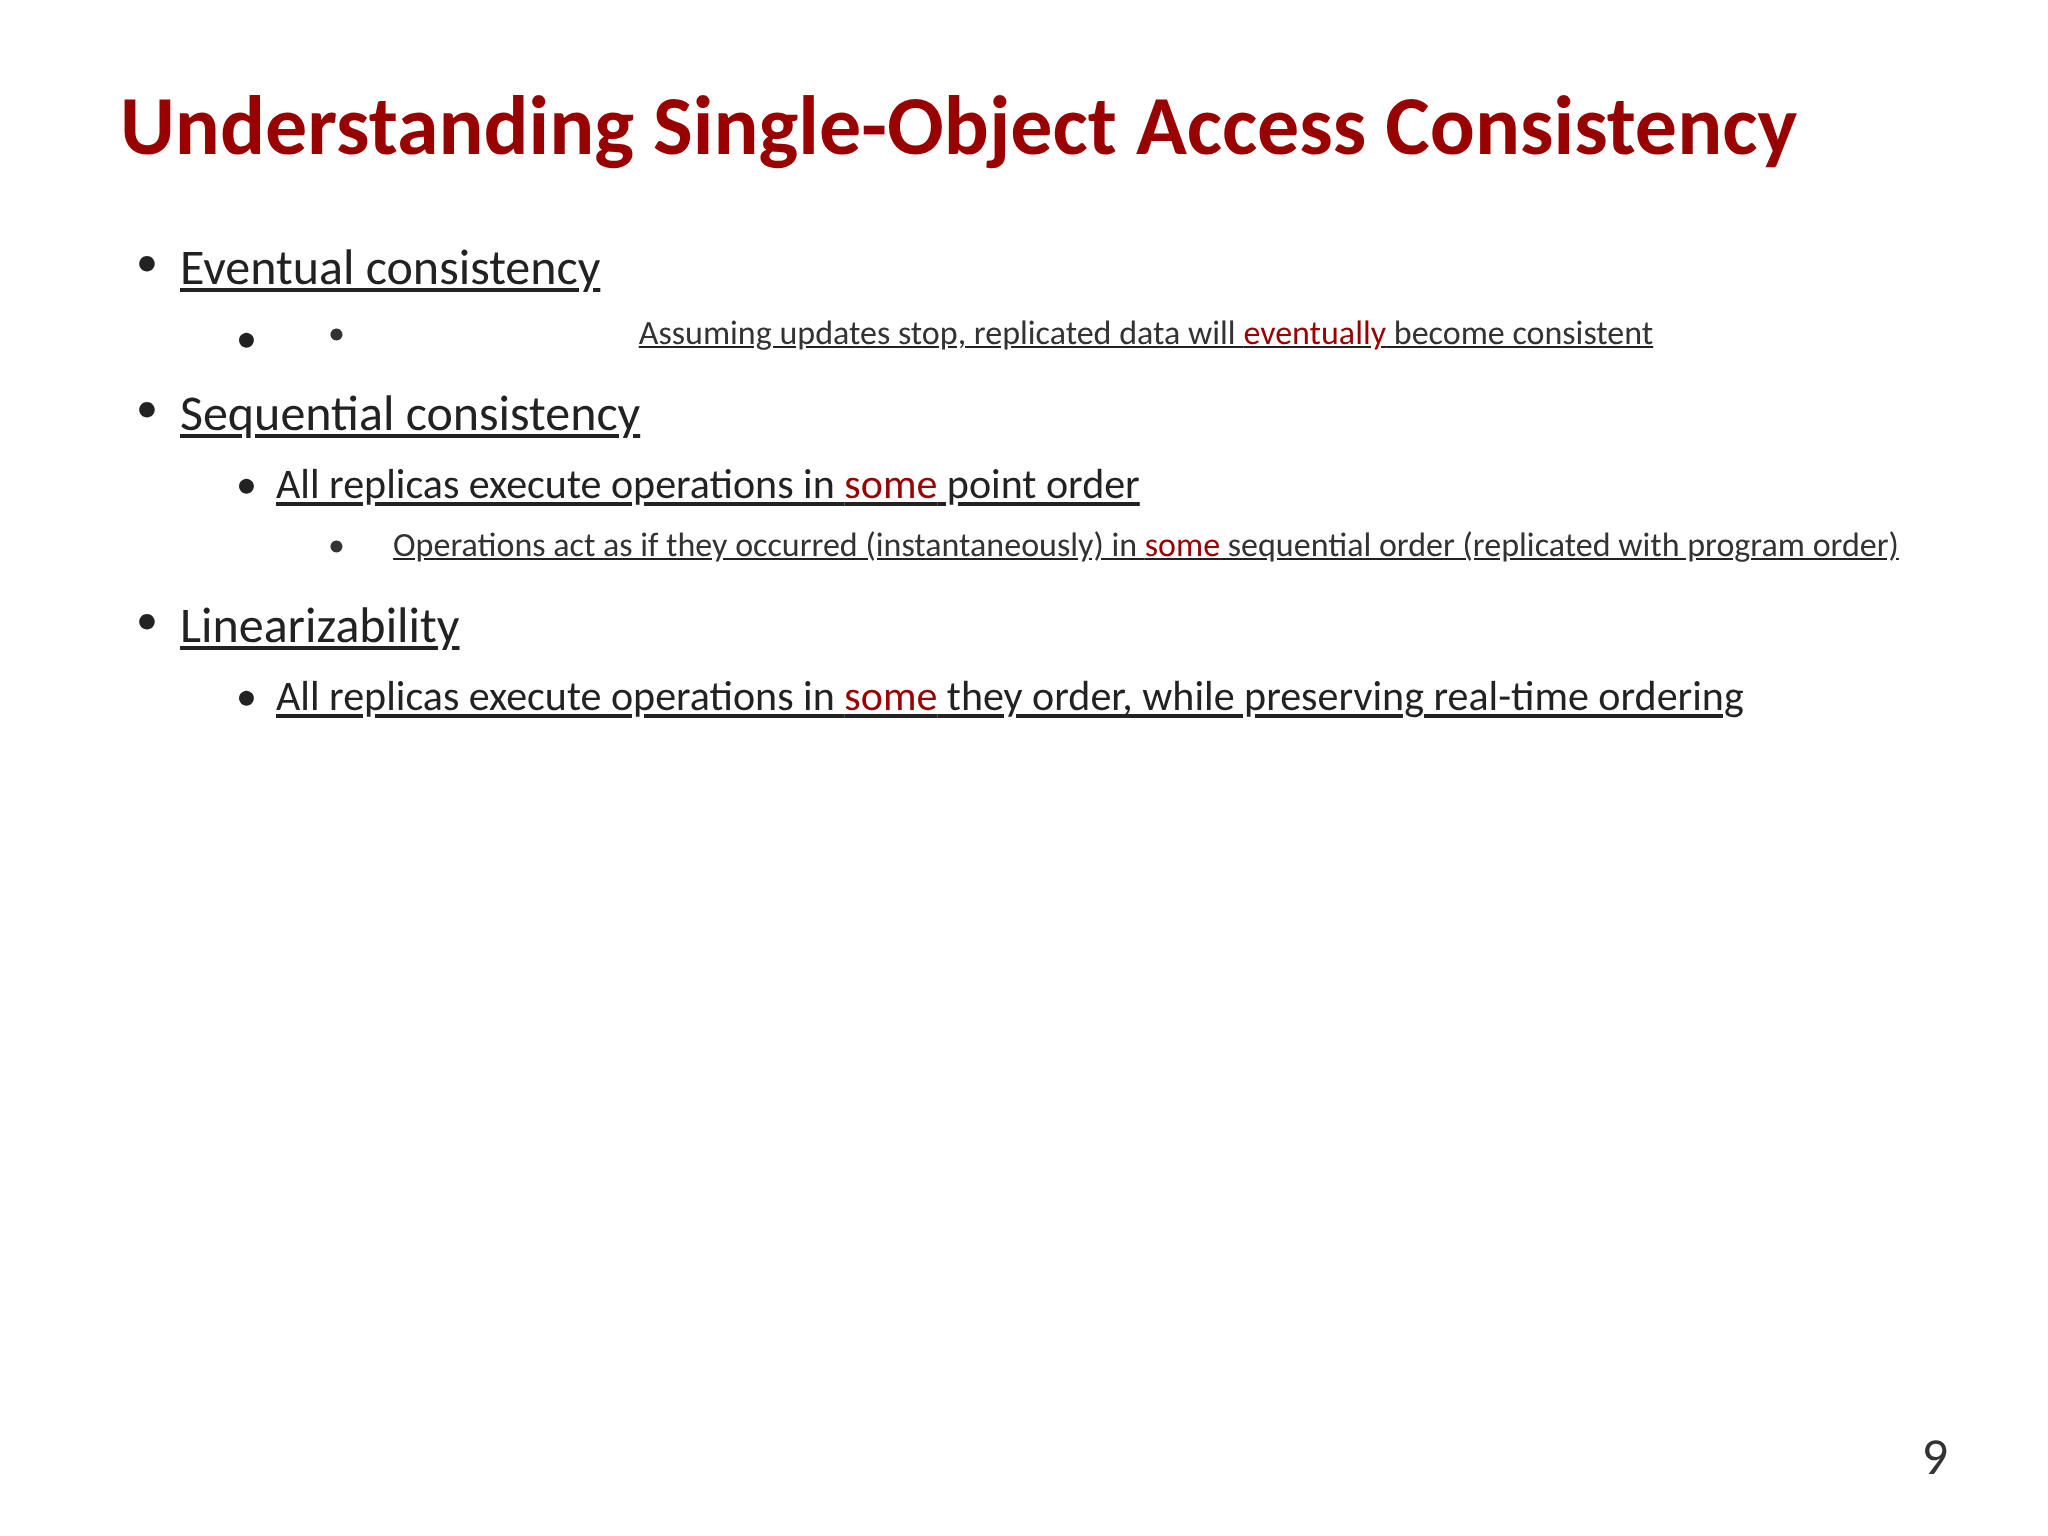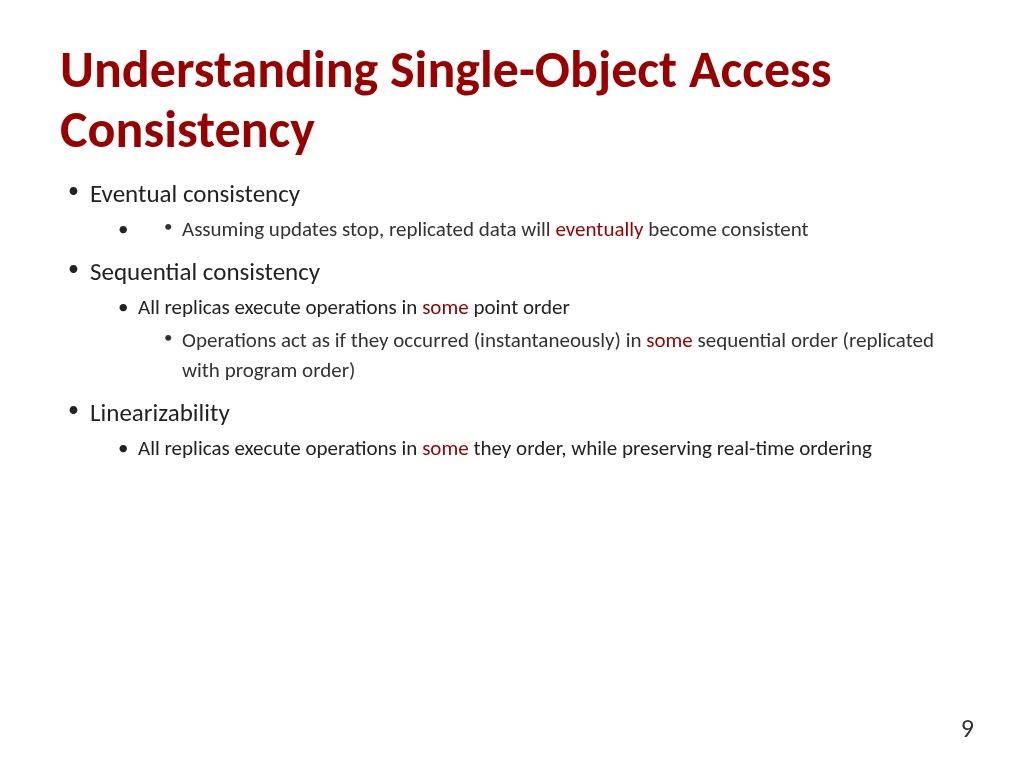--- a/index.html
+++ b/index.html
@@ -21,31 +21,32 @@
       width: 1024px;
       height: 768px;
       padding: 40px 60px 40px 60px;
       display: flex;
       flex-direction: column;
       position: relative;
     }
 
     .slide-title {
       color: #990000;
-      font-size: 52px;
+      font-size: 42px;
       font-weight: 700;
       line-height: 1.15;
-      margin-bottom: 16px;
+      margin-bottom: 28px;
     }
 
     .content {
       flex: 1;
       font-size: 22px;
       color: #222222;
       line-height: 1.4;
+      text-decoration: underline;
     }
 
     ul.level1 {
       list-style: none;
       padding: 0;
       margin: 0;
     }
 
     ul.level1 > li {
       margin-bottom: 10px;
@@ -87,22 +88,23 @@
     ul.level3 {
       list-style: none;
       padding: 0;
       margin: 4px 0 4px 20px;
     }
 
     ul.level3 > li {
       margin-bottom: 4px;
       padding-left: 24px;
       position: relative;
-      font-size: 21px;
+      font-size: 17px;
       color: #333;
+      text-align: center;
     }
 
     ul.level3 > li::before {
       content: '•';
       position: absolute;
       left: 6px;
       top: 0;
       font-size: 17px;
       color: #333;
     }

